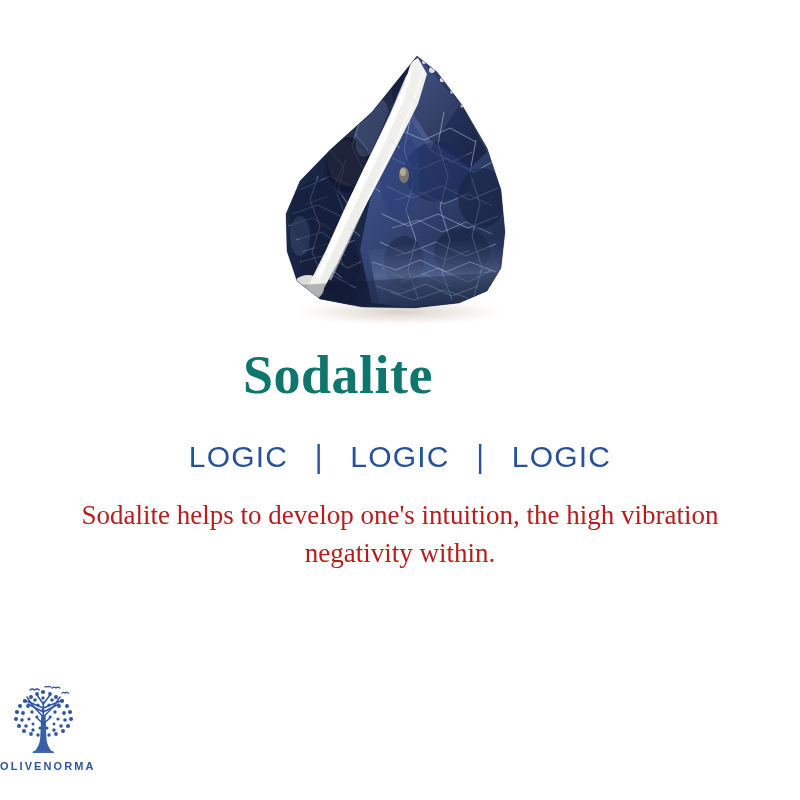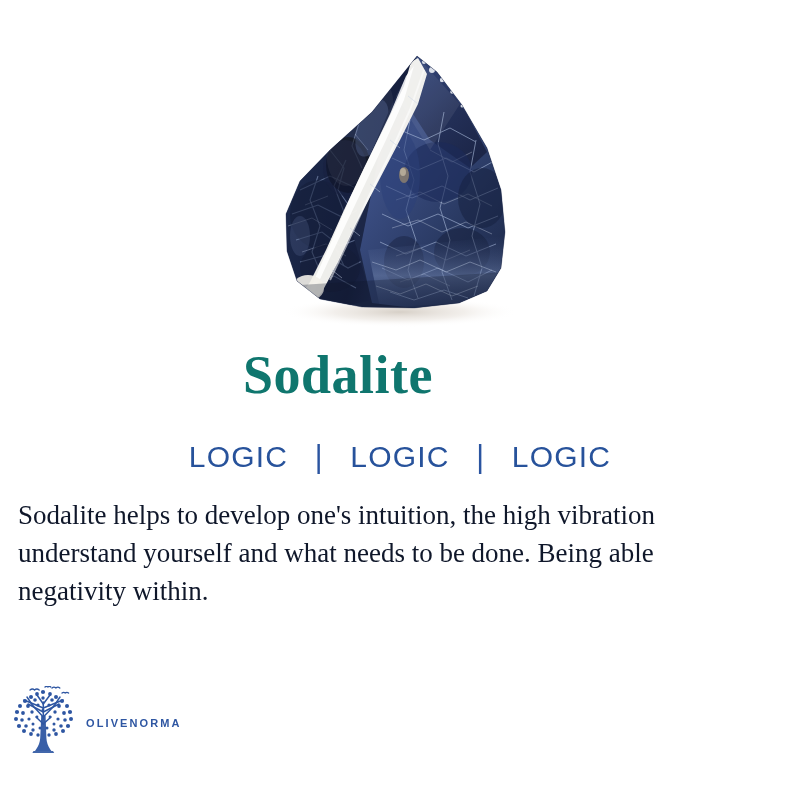--- a/index.html
+++ b/index.html
@@ -72,37 +72,36 @@
     color: #2a54a0;
     transform: scaleY(1.05);
   }
 
   
   .body-copy {
     position: absolute;
     left: 18px;
     top: 496px;
     width: 764px;
-    text-align: left;
+    text-align: center;
     font-family: "Liberation Serif", serif;
     font-size: 27px;
     line-height: 38px;
-    color: #0f172a;
+    color: #b91c1c;
   }
   .body-copy .ln { display: block; white-space: nowrap; }
 
   
   .brand {
     position: absolute;
     left: 0;
     top: 686px;
     width: 800px;
     display: flex;
-    flex-direction: row;
-    align-items: center;
+    flex-direction: column;
   }
   .brand-mark { width: 86px; height: 72px; display: block; }
   .brand-name {
     margin-top: 2px;
     font-family: "Liberation Sans", sans-serif;
     font-weight: bold;
     font-size: 11px;
     letter-spacing: 2.1px;
     color: #2e56a2;
   }
@@ -290,21 +289,20 @@
   <div class="keywords">
     <span class="kw">LOGIC</span>
     <span class="sep">|</span>
     <span class="kw">LOGIC</span>
     <span class="sep">|</span>
     <span class="kw">LOGIC</span>
   </div>
 
   <div class="body-copy">
     <span class="ln">Sodalite helps to develop one's intuition, the high vibration</span>
-    <span class="ln">understand yourself and what needs to be done. Being able</span>
     <span class="ln">negativity within.</span>
   </div>
 
   <div class="brand">
     <svg class="brand-mark" viewBox="0 0 86 72" xmlns="http://www.w3.org/2000/svg">
       <g fill="#2e56a2">
 
         <path d="M41.2,30 L40.2,52 C40.0,56 38.6,60 36.0,63.5 L35.0,65 L51.4,65 L50.3,63.4
                  C47.9,60 46.6,56 46.4,52 L45.6,30 Z" opacity="0.95"></path>
 

